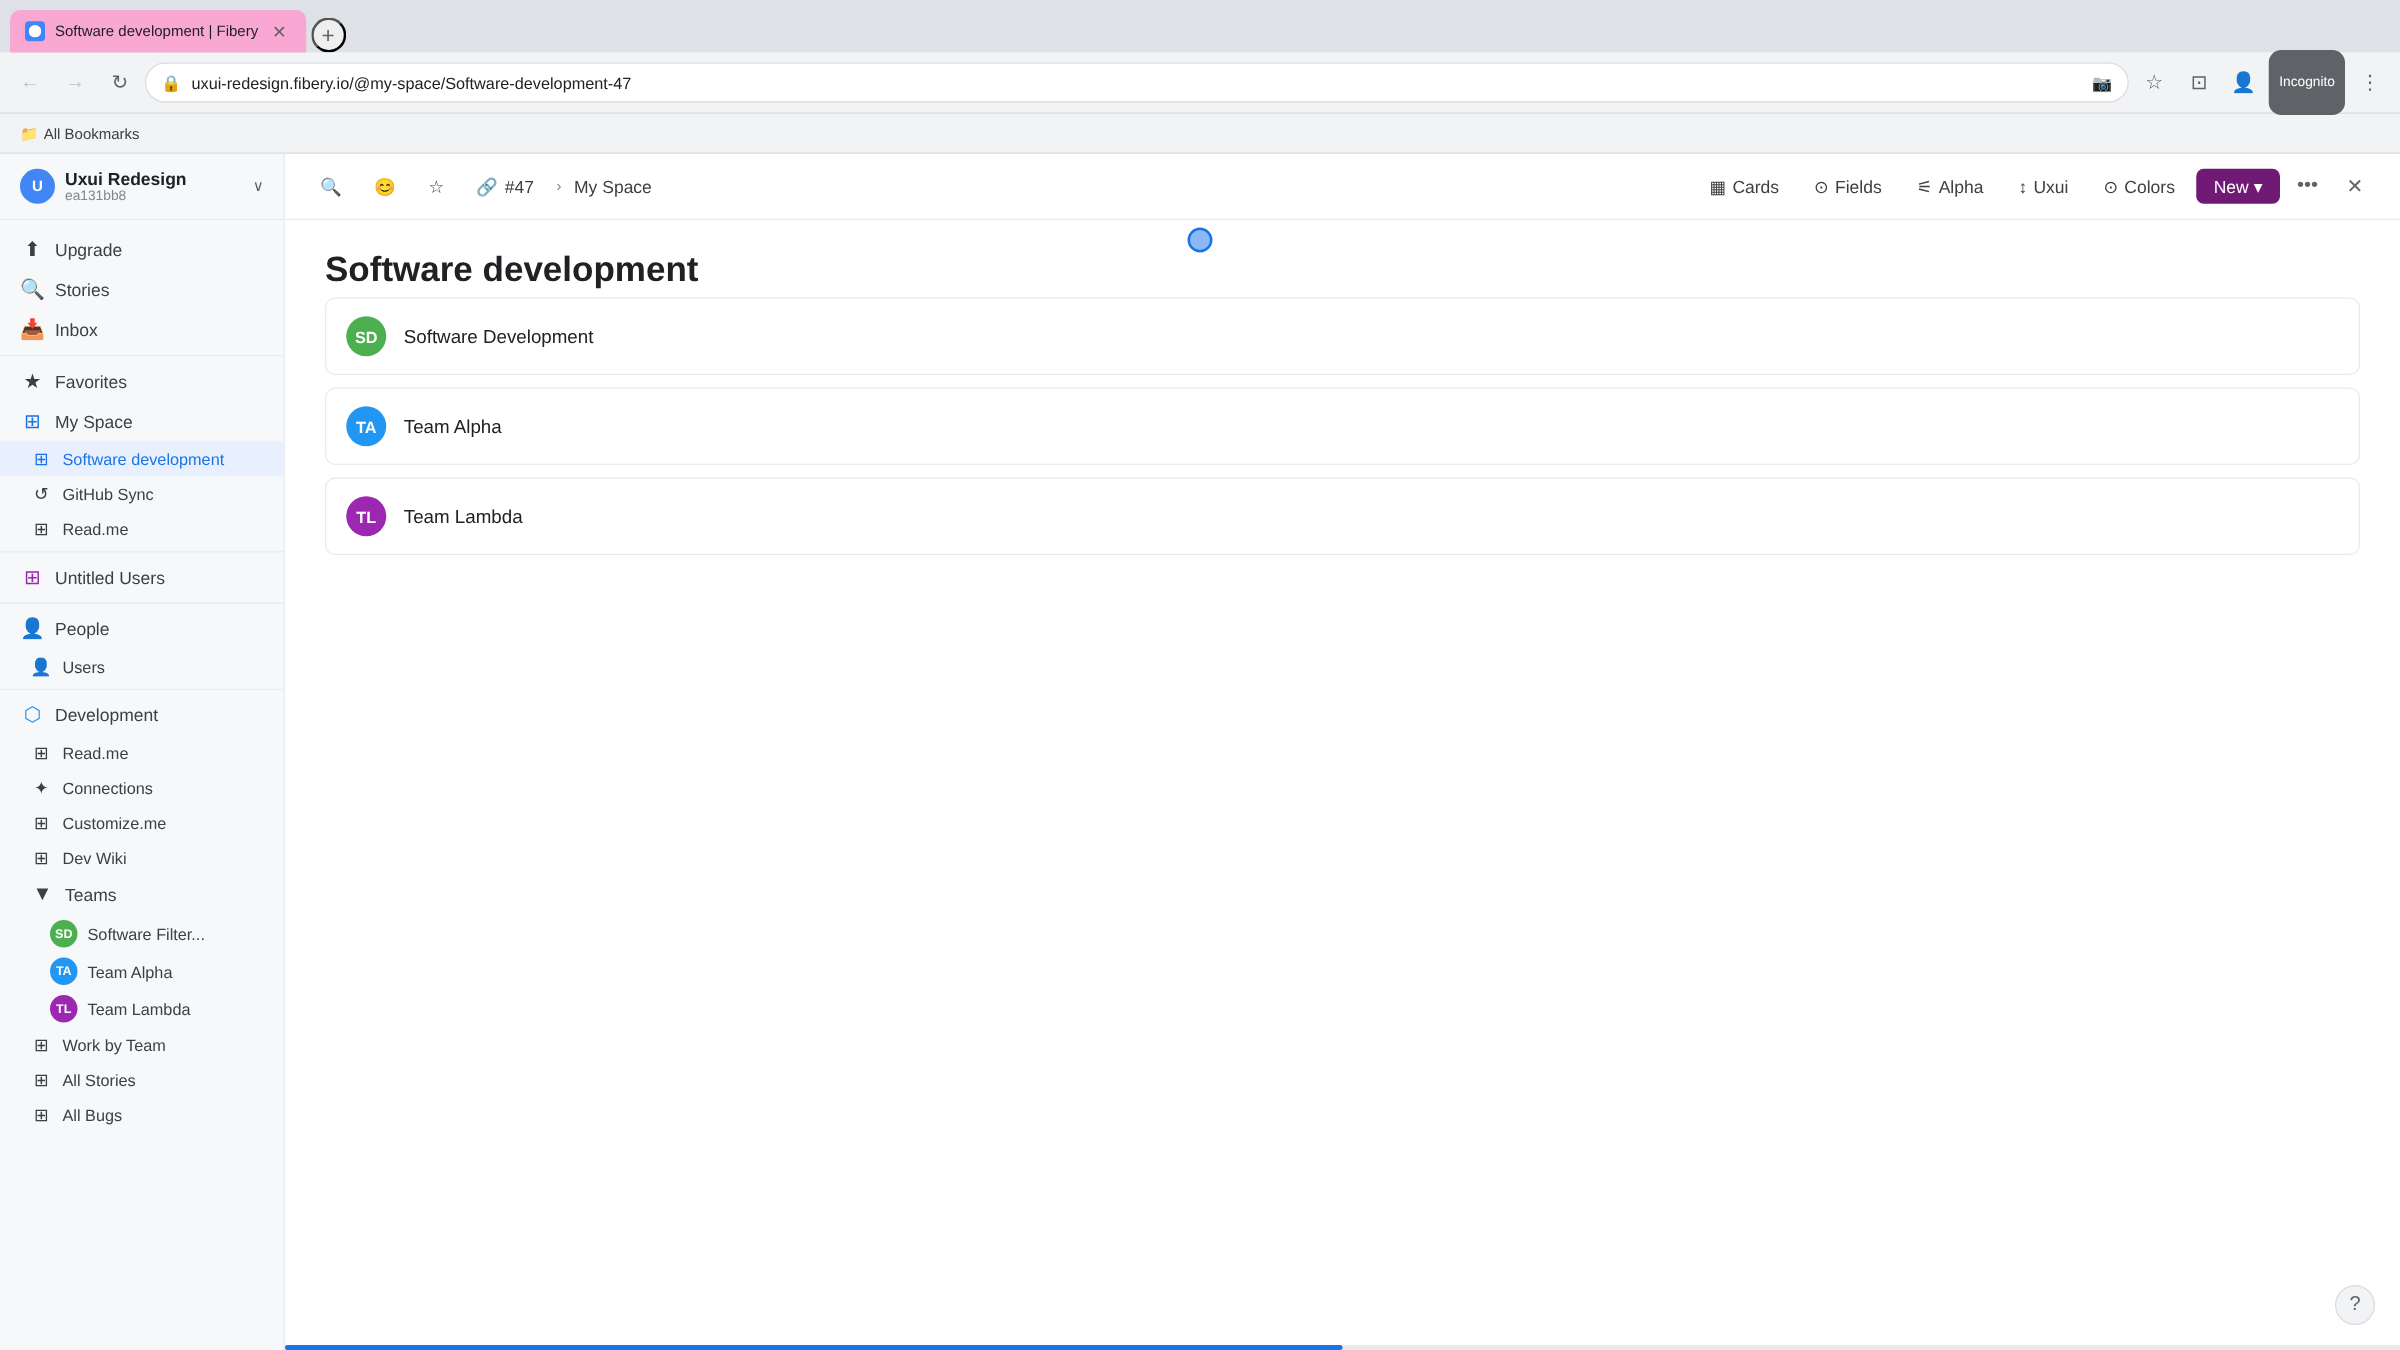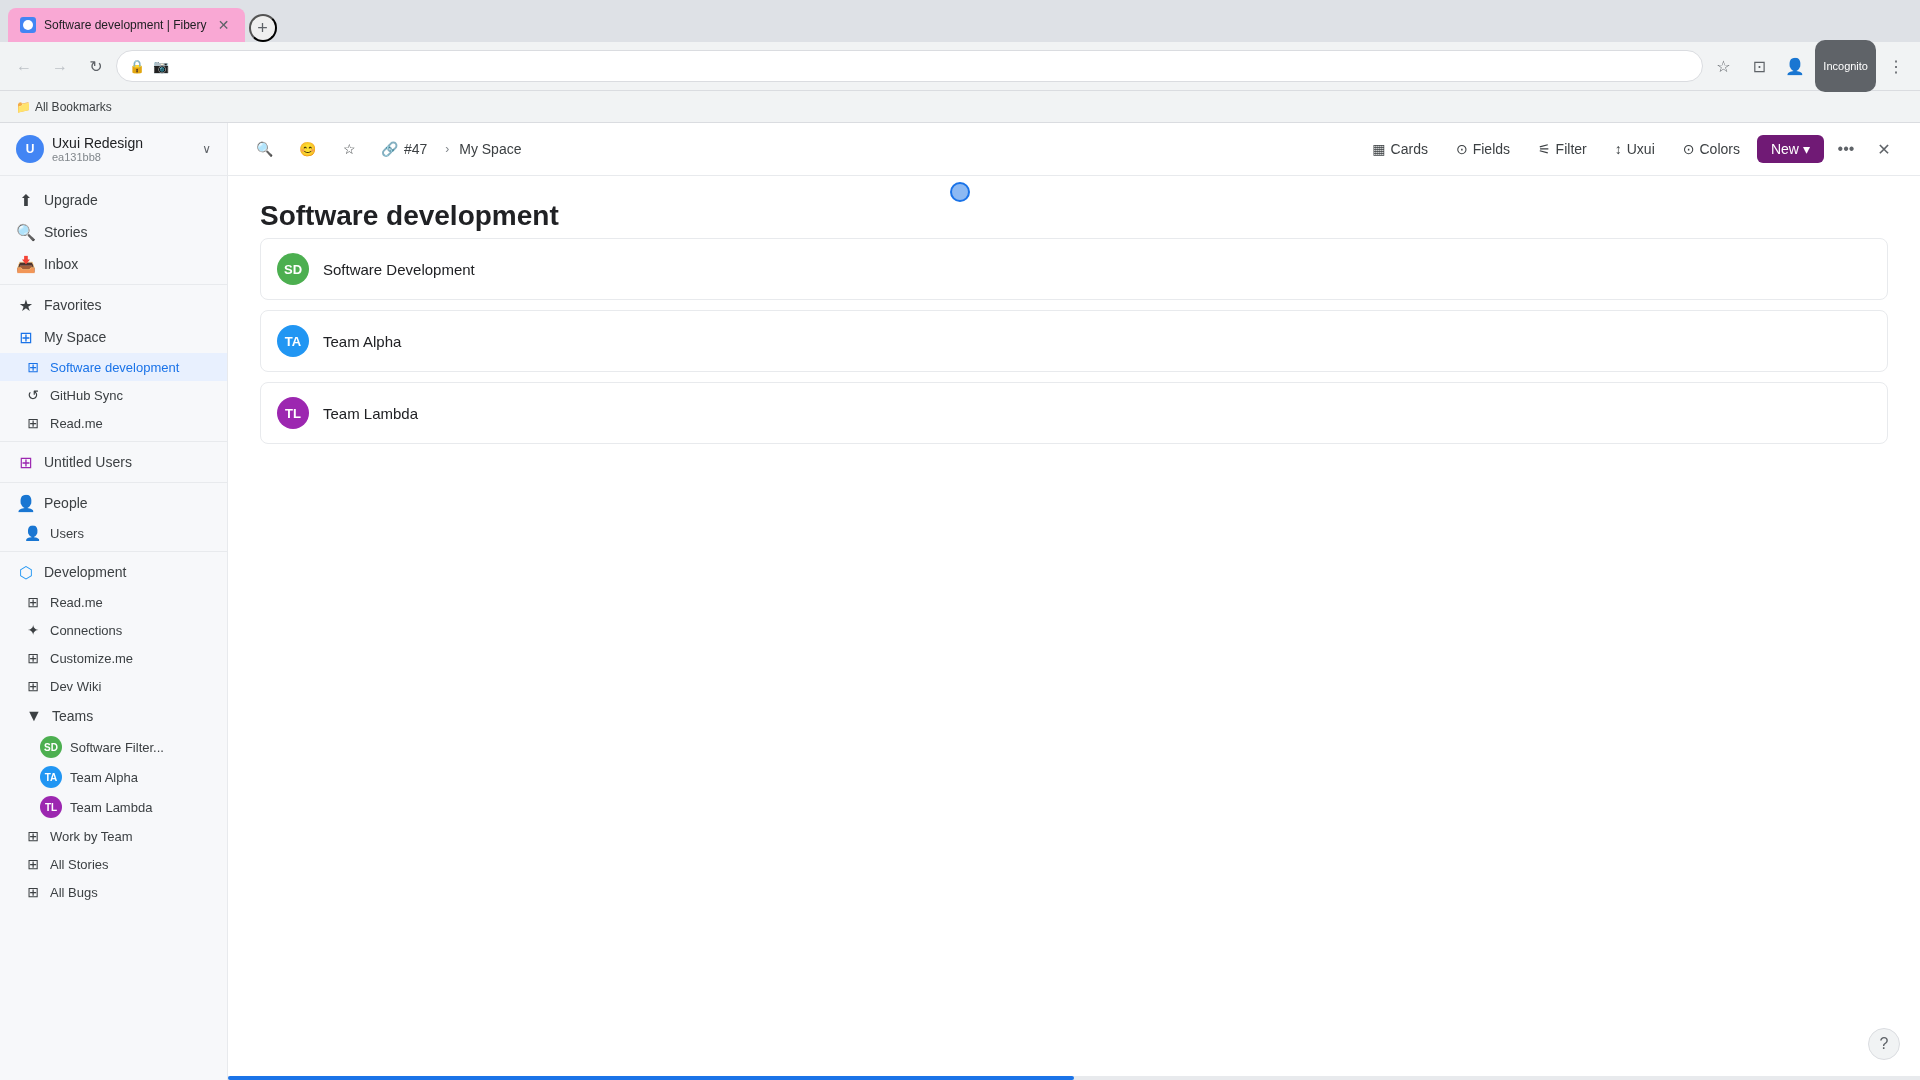--- a/index.html
+++ b/index.html
@@ -25,21 +25,21 @@
     .bookmark-item { display: flex; align-items: center; gap: 4px; padding: 2px 8px; border-radius: 4px; cursor: pointer; }
 
     
     .app-container { display: flex; flex: 1; overflow: hidden; }
 
     
     .sidebar { width: 228px; background: #f7f8fa; border-right: 1px solid #e8eaed; display: flex; flex-direction: column; overflow-y: auto; flex-shrink: 0; }
     .sidebar-header { padding: 12px 16px; display: flex; align-items: center; justify-content: space-between; border-bottom: 1px solid #e8eaed; }
     .workspace-info { display: flex; align-items: center; gap: 8px; }
     .workspace-avatar { width: 28px; height: 28px; border-radius: 50%; background: #4285f4; display: flex; align-items: center; justify-content: center; color: #fff; font-size: 12px; font-weight: 600; flex-shrink: 0; }
-    .workspace-name { font-size: 14px; font-weight: 400; color: #202124; }
+    .workspace-name { font-size: 14px; font-weight: 700; color: #202124; }
     .workspace-id { font-size: 11px; color: #80868b; }
     .chevron-icon { color: #5f6368; font-size: 12px; }
 
     .sidebar-nav { padding: 8px 0; }
     .nav-item { display: flex; align-items: center; gap: 8px; padding: 6px 16px; font-size: 14px; color: #3c4043; cursor: pointer; border-radius: 0; }
     .nav-icon { width: 20px; height: 20px; display: flex; align-items: center; justify-content: center; font-size: 16px; flex-shrink: 0; }
     .nav-label { flex: 1; }
 
     .sidebar-divider { height: 1px; background: #e8eaed; margin: 4px 0; }
     .section-item { display: flex; align-items: center; gap: 8px; padding: 5px 16px 5px 24px; font-size: 13px; color: #3c4043; cursor: pointer; }
@@ -96,20 +96,21 @@
       <span class="browser-tab-close">✕</span>
     </div>
     <button class="new-tab-btn">+</button>
   </div>
   <div class="browser-toolbar">
     <button class="browser-btn disabled">←</button>
     <button class="browser-btn disabled">→</button>
     <button class="browser-btn">↻</button>
     <div class="url-bar">
       <span style="color:#80868b;font-size:13px;">🔒</span>
+      <span class="url-text">uxui-redesign.fibery.io/@my-space/Software-development-47</span>
       <span style="color:#80868b;font-size:13px;">📷</span>
     </div>
     <div class="browser-actions">
       <button class="browser-btn">☆</button>
       <button class="browser-btn">⊡</button>
       <button class="browser-btn">👤</button>
       <span class="incognito-badge">Incognito</span>
       <button class="browser-btn">⋮</button>
     </div>
   </div>
@@ -271,21 +272,21 @@
         <button class="toolbar-action-btn">
           <span>▦</span>
           <span>Cards</span>
         </button>
         <button class="toolbar-action-btn">
           <span>⊙</span>
           <span>Fields</span>
         </button>
         <button class="toolbar-action-btn">
           <span>⚟</span>
-          <span>Filter</span>
+          <span>Alpha</span>
         </button>
         <button class="toolbar-action-btn">
           <span>↕</span>
           <span>Uxui</span>
         </button>
         <button class="toolbar-action-btn">
           <span>⊙</span>
           <span>Colors</span>
         </button>
         <button class="new-btn">

